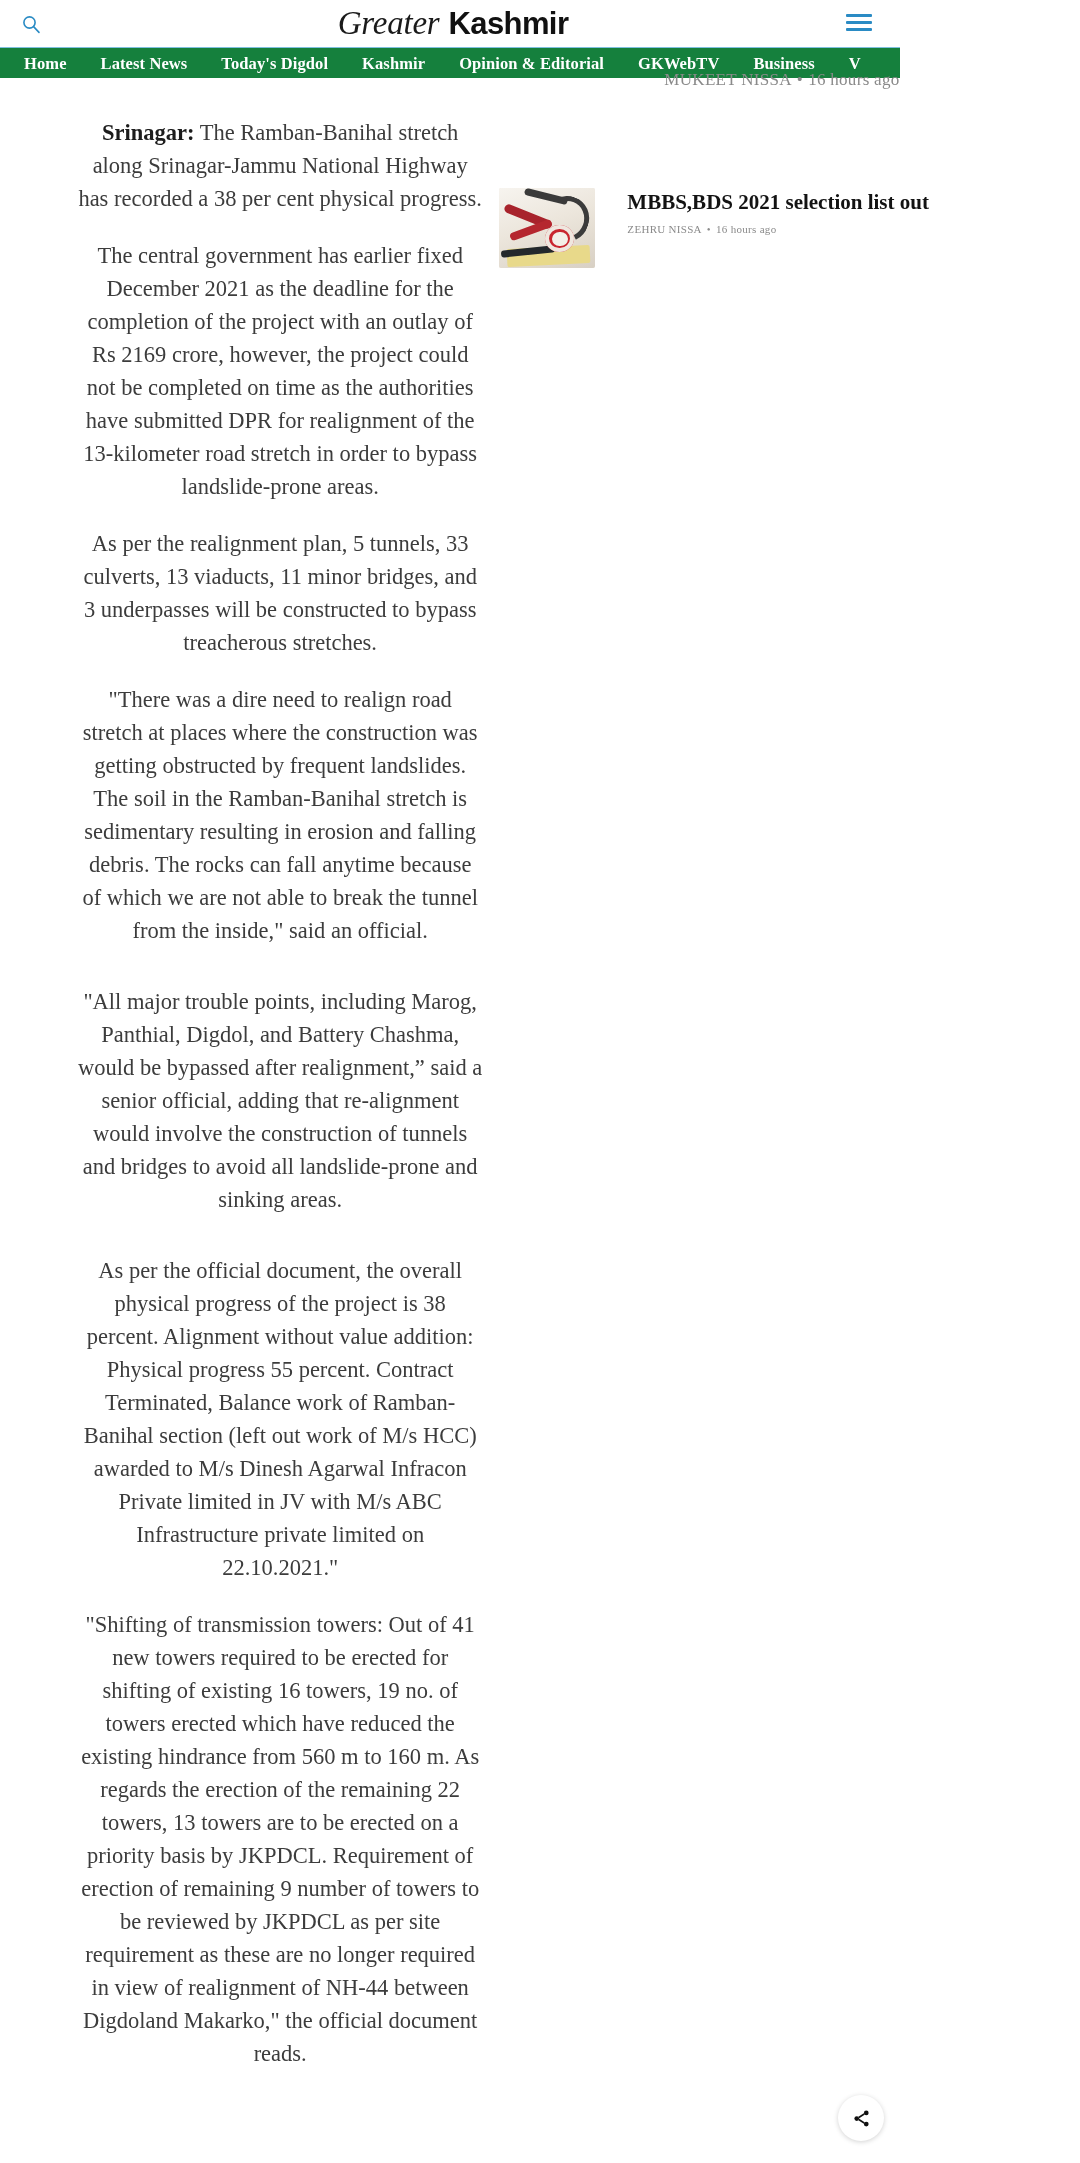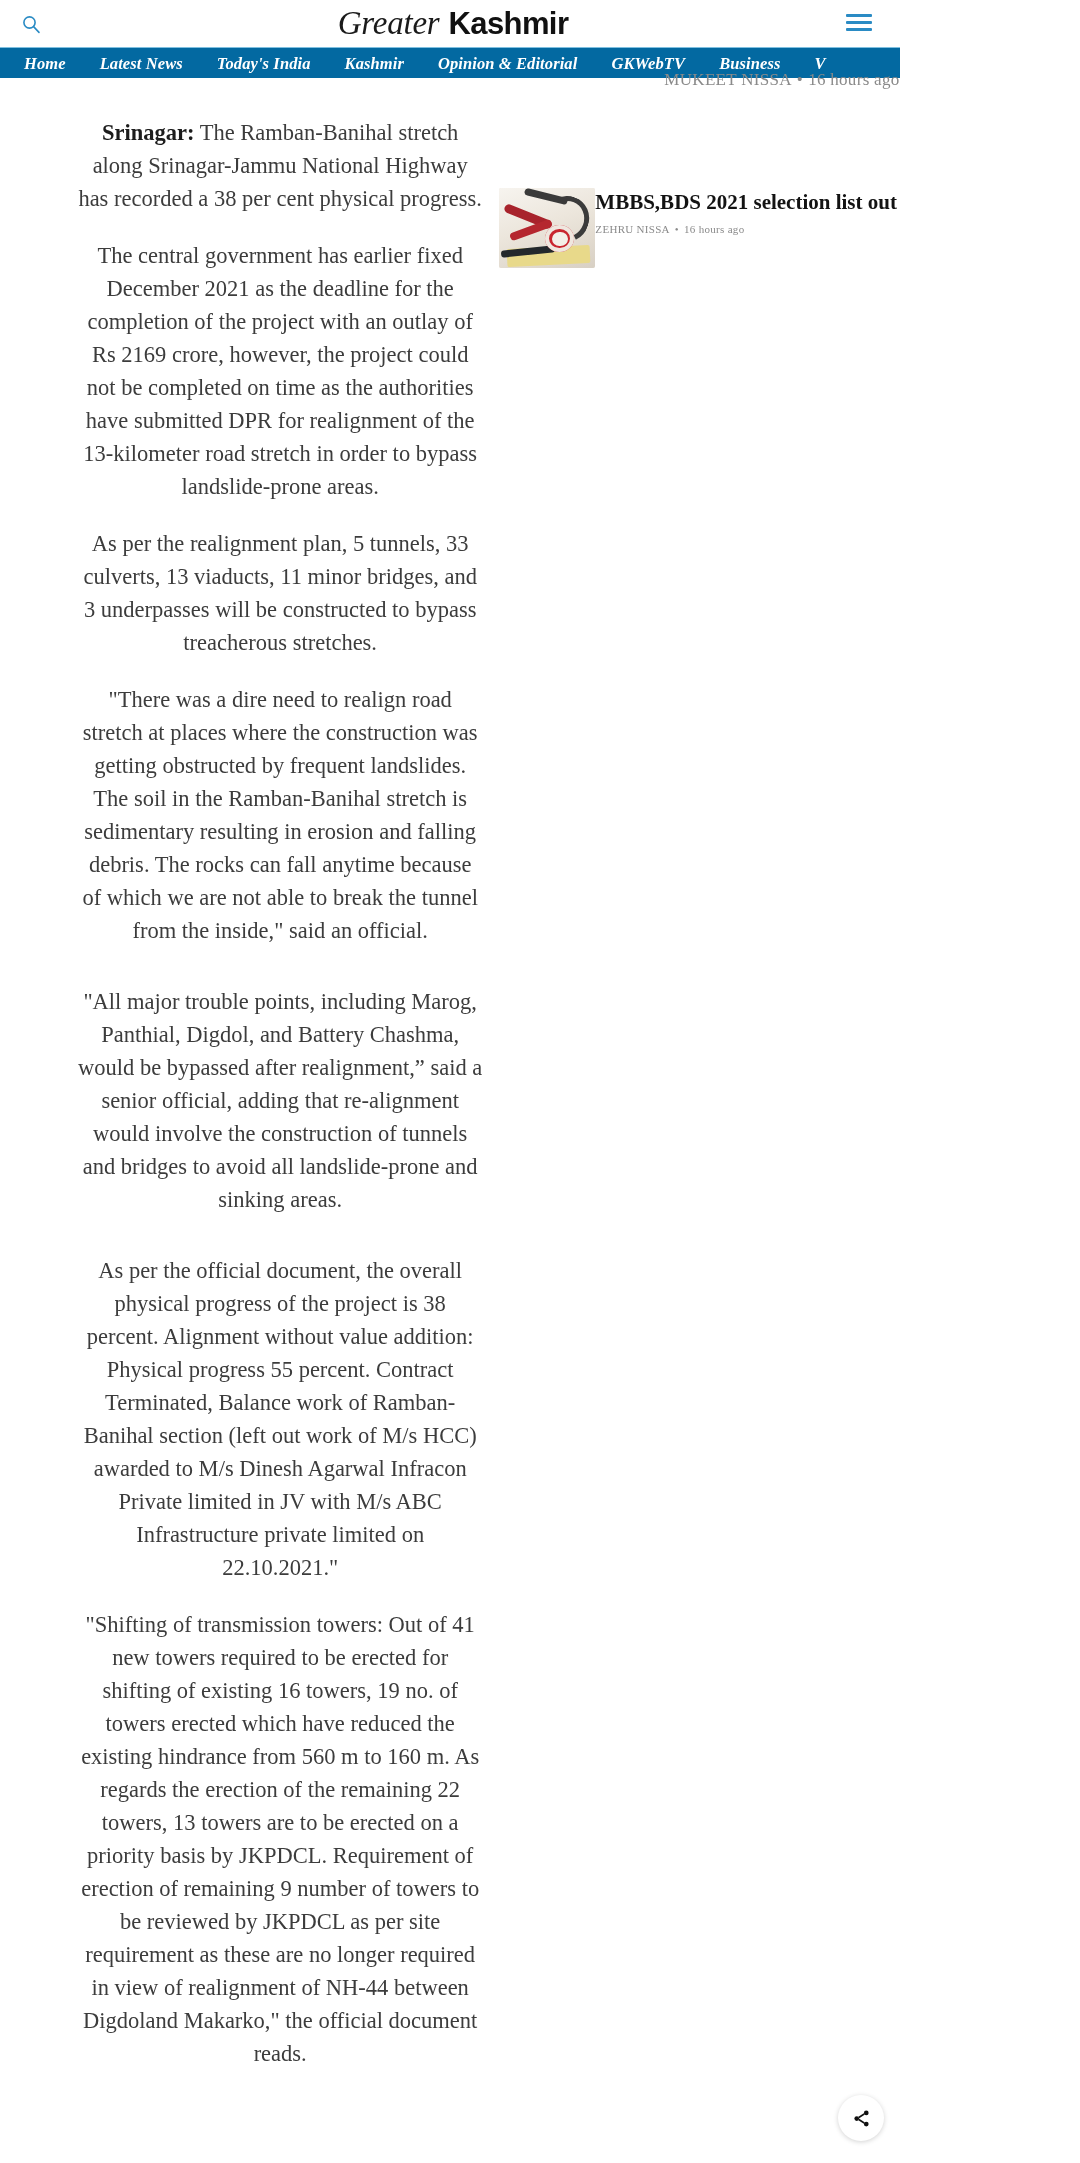--- a/index.html
+++ b/index.html
@@ -81,28 +81,27 @@
     height: 3px;
     width: 26px;
     background: #2a8bc4;
     border-radius: 1px;
   }
 
   
   .navbar {
     position: relative;
     height: 31px;
-    background: #0369a1;
+    background: #15803d;
     border-top: 1px solid #7fc0e0;
     display: flex;
     align-items: center;
     overflow: hidden;
     padding-left: 24px;
     white-space: nowrap;
-    font-style: italic;
   }
   .nav-item {
     color: #ffffff;
     font-family: "Liberation Serif", serif;
     font-weight: 700;
     font-size: 16.5px;
     line-height: 31px;
     margin-right: 34px;
     cursor: pointer;
     letter-spacing: 0.1px;
@@ -155,21 +154,21 @@
     white-space: nowrap;
   }
   .side-clipped-byline .dot { padding: 0 5px; }
 
   .side-card {
     position: absolute;
     top: 110px;
     left: 0;
     width: 430px;
     display: flex;
-    gap: 0;
+    gap: 32px;
     cursor: pointer;
   }
 
   .thumb {
     flex: 0 0 96px;
     width: 96px;
     height: 80px;
     border-radius: 2px;
     overflow: hidden;
     position: relative;
@@ -271,21 +270,21 @@
     <div class="hamburger">
       <span></span>
       <span></span>
       <span></span>
     </div>
   </div>
 
   <div class="navbar">
     <a class="nav-item">Home</a>
     <a class="nav-item">Latest News</a>
-    <a class="nav-item">Today's India</a>
+    <a class="nav-item">Today's Digdol</a>
     <a class="nav-item">Kashmir</a>
     <a class="nav-item">Opinion &amp; Editorial</a>
     <a class="nav-item">GKWebTV</a>
     <a class="nav-item">Business</a>
     <a class="nav-item clipped">V</a>
   </div>
 
   <div class="content">
 
     <div class="article-col">

